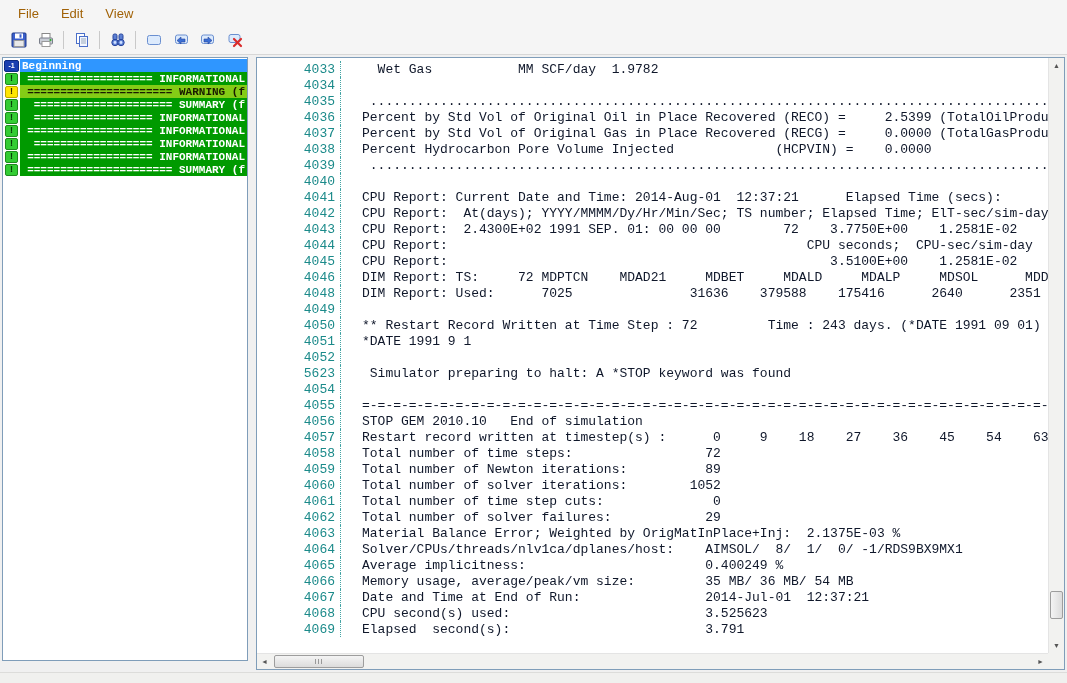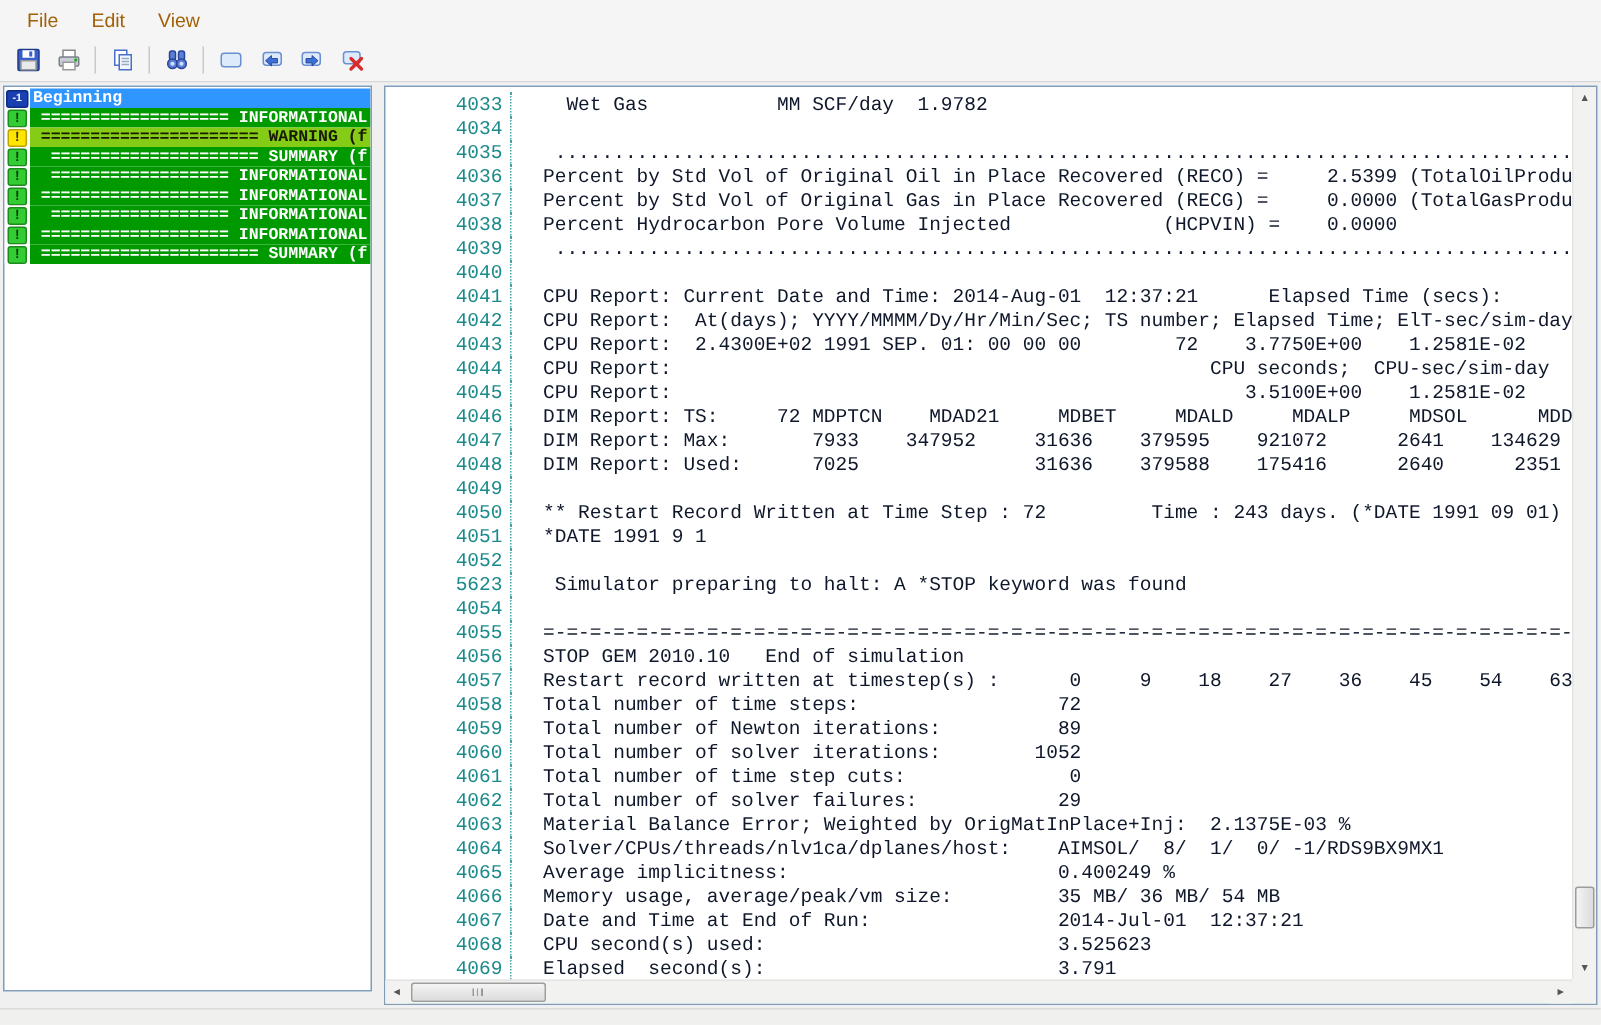--- a/index.html
+++ b/index.html
@@ -291,24 +291,20 @@
   </div>
         <div class="line">
     <span class="ln">4045</span>
     <span class="lt">CPU Report:                                                 3.5100E+00    1.2581E-02</span>
   </div>
         <div class="line">
     <span class="ln">4046</span>
     <span class="lt">DIM Report: TS:     72 MDPTCN    MDAD21     MDBET     MDALD     MDALP     MDSOL      MDDIM</span>
   </div>
         <div class="line">
-    <span class="ln">4047</span>
-    <span class="lt">DIM Report: Max:       7933    347952     31636    379595    921072      2641    134629</span>
-  </div>
-        <div class="line">
     <span class="ln">4048</span>
     <span class="lt">DIM Report: Used:      7025               31636    379588    175416      2640      2351</span>
   </div>
         <div class="line">
     <span class="ln">4049</span>
     <span class="lt"></span>
   </div>
         <div class="line">
     <span class="ln">4050</span>
     <span class="lt">** Restart Record Written at Time Step : 72         Time : 243 days. (*DATE 1991 09 01)</span>

